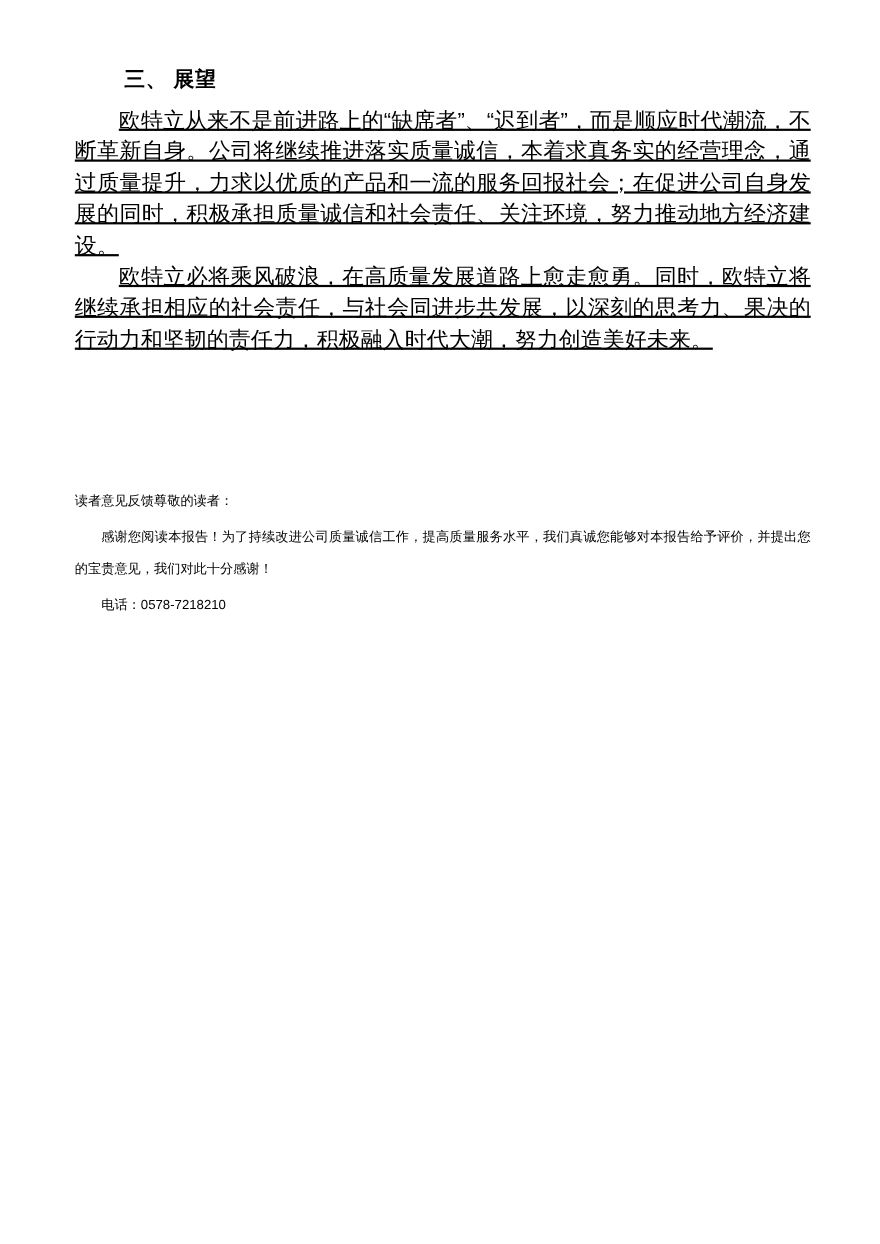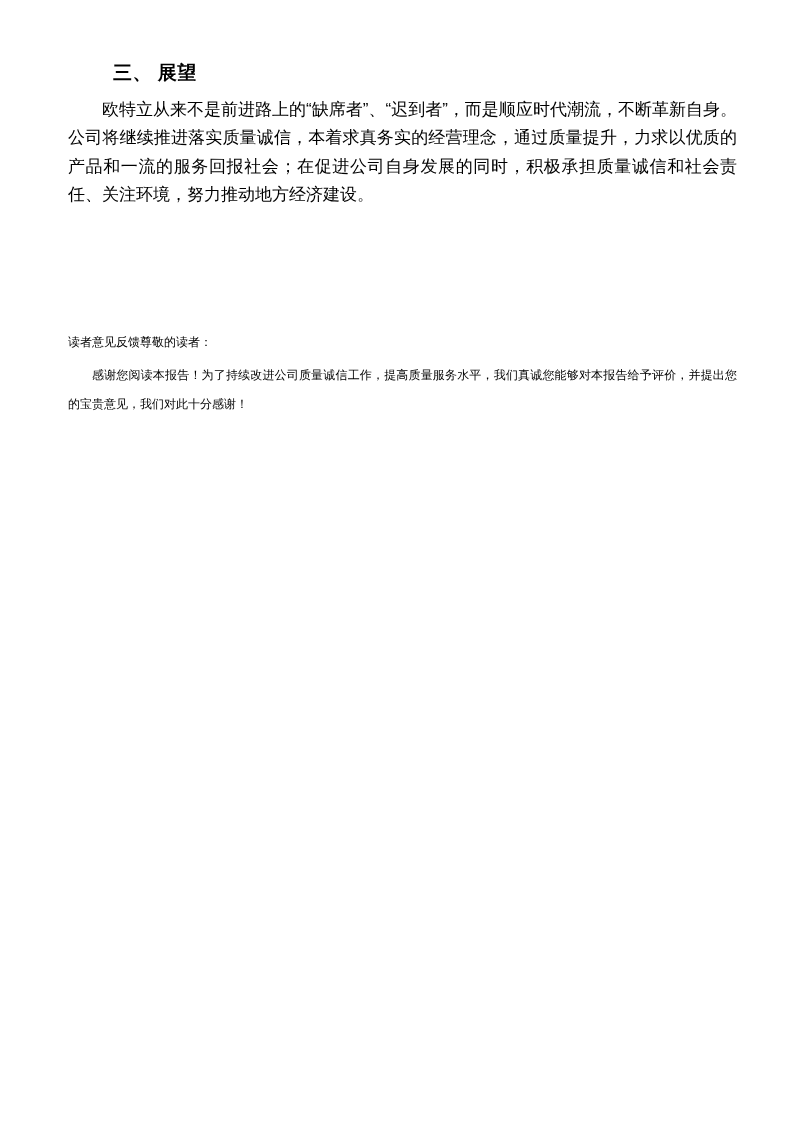--- a/index.html
+++ b/index.html
@@ -18,26 +18,27 @@
   }
   .heading {
     font-size: 19px;
     font-weight: bold;
     line-height: 26px;
     padding-left: 45px;
     margin-bottom: 10px;
     letter-spacing: 0.5px;
   }
   .body-para {
-    font-size: 17px;
+    font-size: 20px;
     line-height: 28.4px;
     text-align: justify;
     text-justify: inter-ideograph;
     text-indent: 2em;
     font-weight: normal;
+    text-decoration: underline;
   }
   .feedback {
     margin-top: 118px;
   }
   .feedback p {
     font-size: 12px;
     line-height: 29px;
   }
   .salutation {
     margin-bottom: 4px;
@@ -56,26 +57,28 @@
 </head>
 <body>
 
 <div class="page">
   <div class="content">
 
     <h2 class="heading">三、 展望</h2>
 
     <p class="body-para">欧特立从来不是前进路上的“缺席者”、“迟到者”，而是顺应时代潮流，不断革新自身。公司将继续推进落实质量诚信，本着求真务实的经营理念，通过质量提升，力求以优质的产品和一流的服务回报社会；在促进公司自身发展的同时，积极承担质量诚信和社会责任、关注环境，努力推动地方经济建设。</p>
 
+    <p class="body-para">欧特立必将乘风破浪，在高质量发展道路上愈走愈勇。同时，欧特立将继续承担相应的社会责任，与社会同进步共发展，以深刻的思考力、果决的行动力和坚韧的责任力，积极融入时代大潮，努力创造美好未来。</p>
 
     <div class="feedback">
 
       <p class="salutation">读者意见反馈尊敬的读者：</p>
 
       <p class="thanks-para">感谢您阅读本报告！为了持续改进公司质量诚信工作，提高质量服务水平，我们真诚您能够对本报告给予评价，并提出您的宝贵意见，我们对此十分感谢！</p>
 
 
 
 
+      <p class="indent-line">电话：0578-7218210</p>
 
     </div>
   </div>
 </div>
 
 </body></html>

